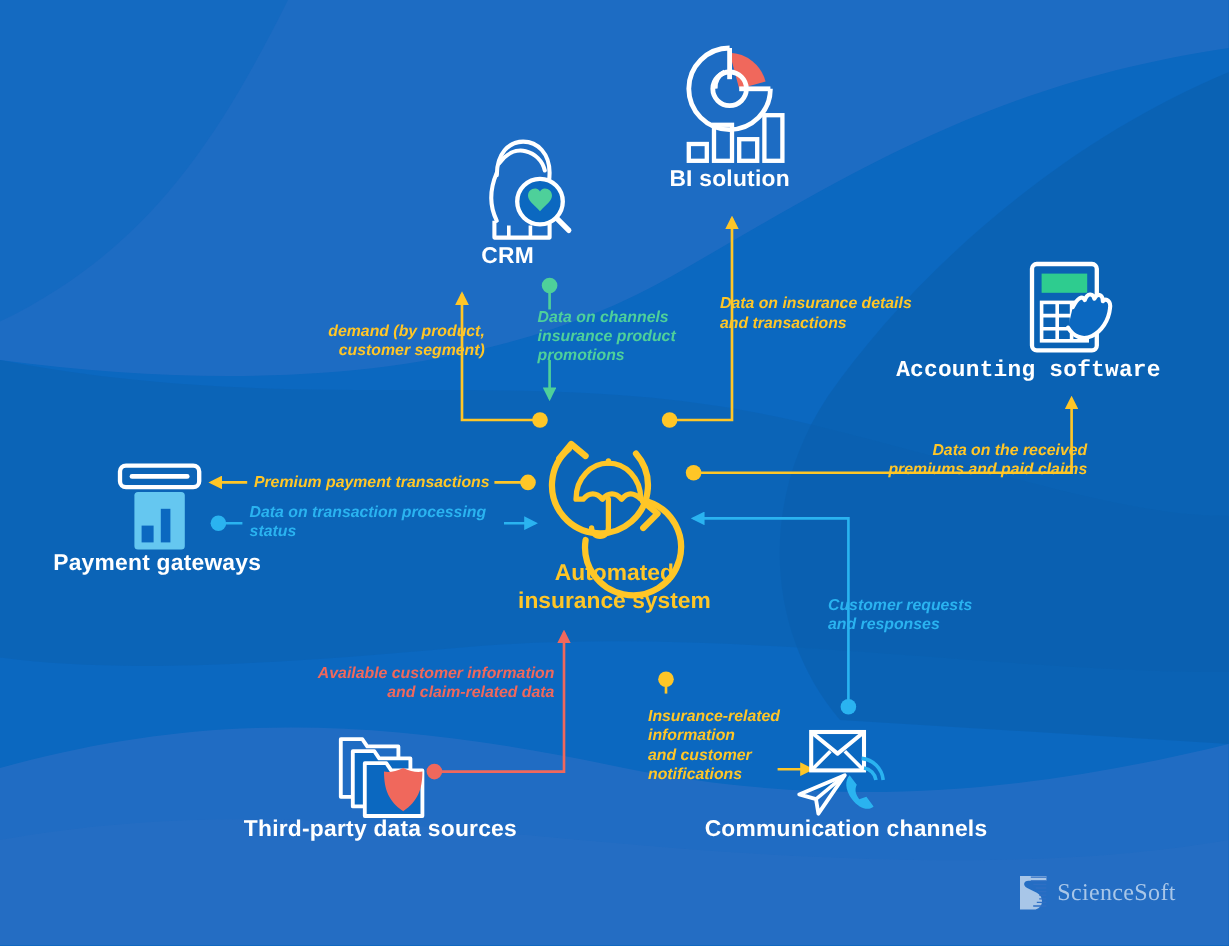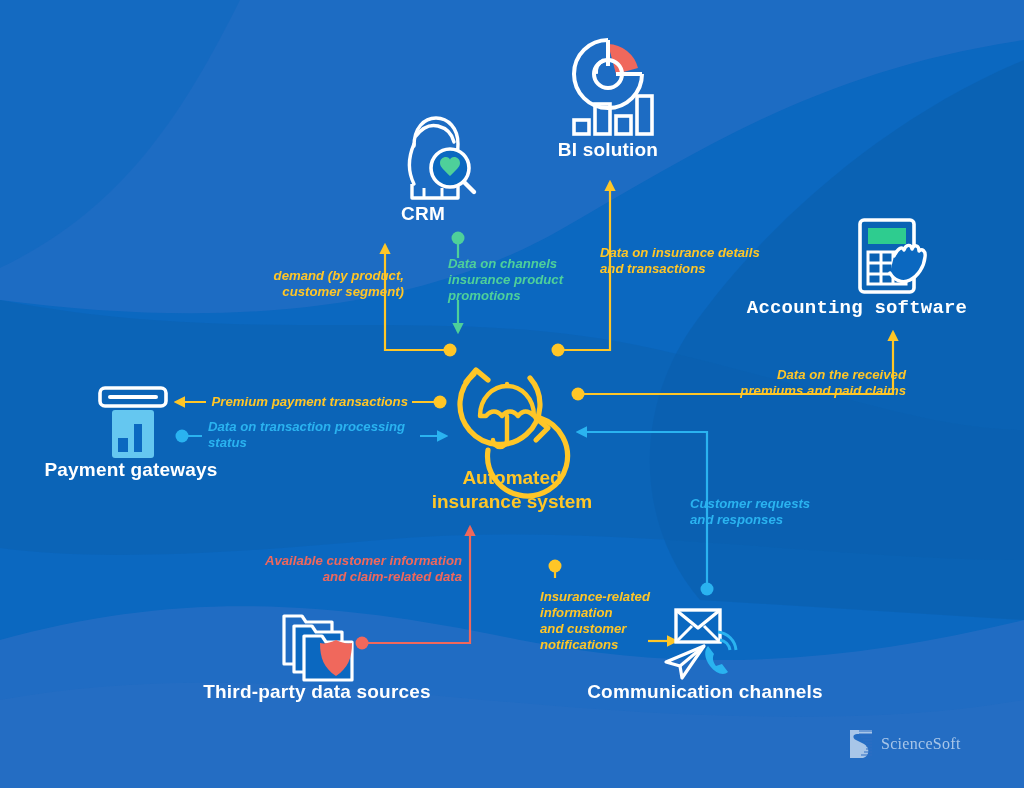--- a/index.html
+++ b/index.html
@@ -19,21 +19,21 @@
   }
   .f-yellow{color:#ffc627;}
   .f-green{color:#4ed09a;}
   .f-blue{color:#2ab3f0;}
   .f-red{color:#f0685c;}
   .ta-r{text-align:right;}
   .ta-l{text-align:left;}
   .ta-c{text-align:right;}
   #logo{position:absolute;left:848px;top:729px;display:flex;align-items:center;gap:7px;}
   #logo .mark{width:26px;height:30px;}
-  #logo .wordmark{color:#a8c6e8;font-family:"Liberation Serif",serif;font-size:16px;letter-spacing:.3px;white-space:nowrap;}
+  #logo .wordmark{color:#a8c6e8;font-family:"Liberation Serif",serif;font-size:20px;letter-spacing:.3px;white-space:nowrap;}
 </style>
 </head>
 <body>
 
 <div id="stage">
 
   <svg id="bg" viewBox="0 0 1024 788">
     <rect x="0" y="0" width="1024" height="788" fill="#0b68c0"></rect>
 
     <path d="M0,0 L1024,0 L1024,40 C820,70 700,150 560,230 C420,310 230,330 0,300 Z" fill="#2e6fc4" opacity="0.55"></path>

